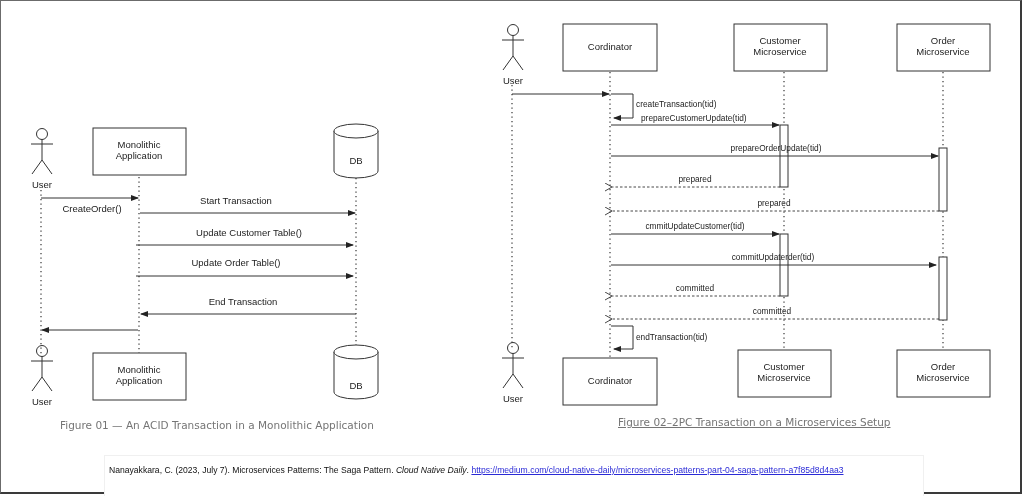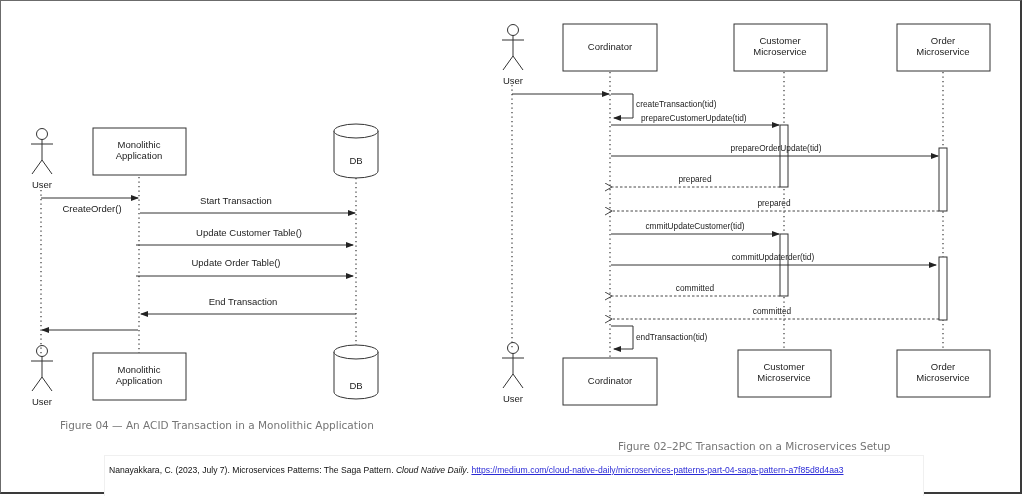--- a/index.html
+++ b/index.html
@@ -187,18 +187,18 @@
     <rect x="738" y="350" width="93" height="47" fill="#fff" stroke="#333" stroke-width="1"></rect>
     <text x="784" y="370" font-size="9.5" text-anchor="middle" class="b2ca">Customer</text>
     <text x="784" y="381" font-size="9.5" text-anchor="middle" class="b2cb">Microservice</text>
 
     <rect x="897" y="350" width="93" height="47" fill="#fff" stroke="#333" stroke-width="1"></rect>
     <text x="943" y="370" font-size="9.5" text-anchor="middle" class="b2oa">Order</text>
     <text x="943" y="381" font-size="9.5" text-anchor="middle" class="b2ob">Microservice</text>
   </g>
 </svg>
 
-<div class="caption" style="left:60px; top:419px;">Figure 04 — An ACID Transaction in a Monolithic Application</div>
-<div class="caption" style="left:618px; top:440px;">Figure 02–2PC Transaction on a Microservices Setup</div>
+<div class="caption" style="left:60px; top:419px;">Figure 01 — An ACID Transaction in a Monolithic Application</div>
+<div class="caption" style="left:618px; top:416px;text-decoration:underline;">Figure 02–2PC Transaction on a Microservices Setup</div>
 
 <div class="citation-box">
   <div class="citation"><span>Nanayakkara, C. (2023, July 7). Microservices Patterns: The Saga Pattern. </span><em>Cloud Native Daily</em><span>. </span><a style="color: rgb(42, 42, 214);">https://medium.com/cloud-native-daily/microservices-patterns-part-04-saga-pattern-a7f85d8d4aa3</a></div>
 </div>
 
 </body></html>

